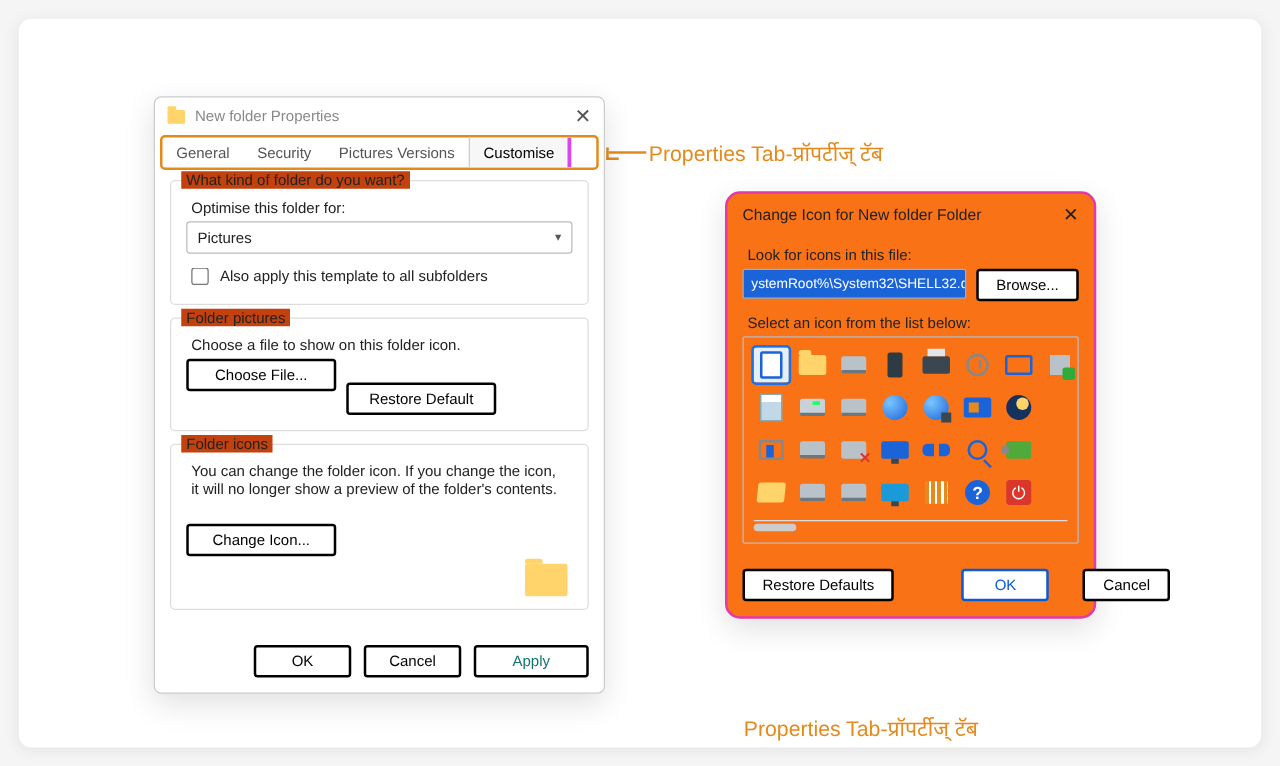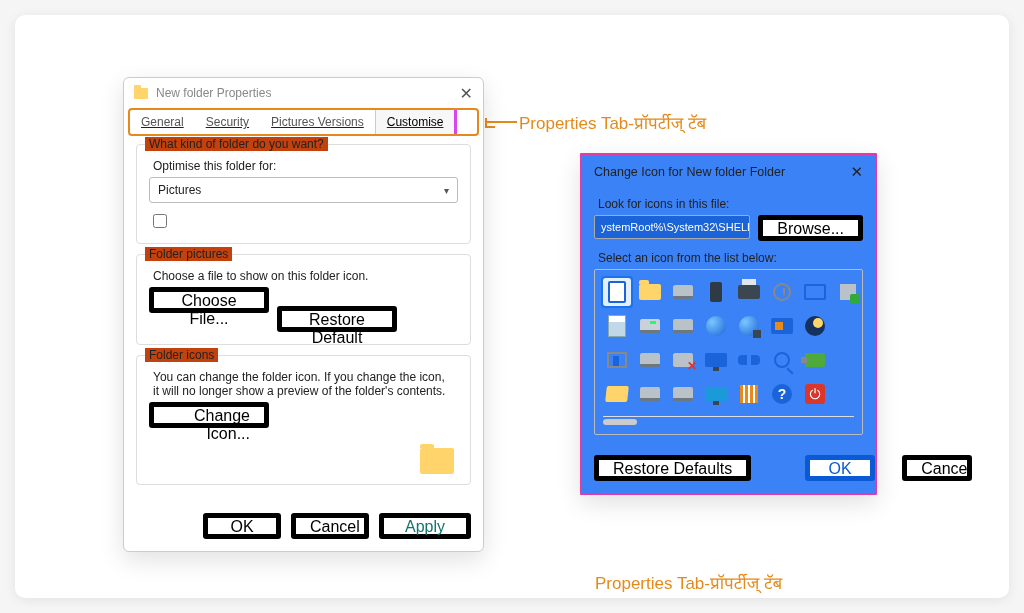--- a/index.html
+++ b/index.html
@@ -6,44 +6,44 @@
   body { margin: 0; background: #f5f5f5; width: 1024px; height: 613px; position: relative; }
   .canvas { position: absolute; left: 15px; top: 15px; width: 994px; height: 583px; background: #fff; border-radius: 10px; box-shadow: 0 2px 12px rgba(0,0,0,.08); }
 
   
   .dlg-props { position: absolute; left: 108px; top: 62px; width: 361px; background: #fff; border: 1px solid #ccc; border-radius: 6px; box-shadow: 0 8px 24px rgba(0,0,0,.12); font-size: 12px; color: #222; }
   .titlebar { display:flex; align-items:center; height: 30px; padding: 0 10px; color:#888; }
   .titlebar .ico { width:14px; height:11px; background:#ffd56b; border-radius:1px; margin-right:8px; position:relative; }
   .titlebar .ico::before { content:""; position:absolute; top:-3px; left:0; width:7px; height:3px; background:#ffd56b; border-radius:1px 1px 0 0; }
   .titlebar .x { margin-left:auto; font-size:16px; color:#555; cursor:pointer; }
 
-  .tabstrip { display:flex; border:2px solid #e48a1c; border-radius:4px; margin:0 4px 6px 4px; height:28px; align-items:stretch; overflow:hidden;text-decoration:underline; }
+  .tabstrip { display:flex; border:2px solid #e48a1c; border-radius:4px; margin:0 4px 6px 4px; height:28px; align-items:stretch; overflow:hidden; }
   .tab { padding:0 11px; display:flex; align-items:center; color:#555; cursor:pointer; font-size:12px; }
   .tab.active { background:#f7f7f7; color:#000; border-left:1px solid #ccc; border-right:3px solid #d946ef; }
 
   .body { padding: 2px 12px 10px 12px; }
   .grp { border:1px solid #ddd; border-radius:4px; padding:10px 12px 12px 12px; margin-bottom:10px; position:relative; }
   .grp > legend, .grp-title { position:absolute; top:-8px; left:8px; background:#c2410c; padding:0 4px; font-size:12px; color:#222; }
   .lbl { display:block; margin:4px 4px; }
   .select { width:100%; height:26px; border:1px solid #bbb; border-radius:3px; padding:0 8px; background:#fff; display:flex; align-items:center; justify-content:space-between; cursor:pointer; }
   .select .chev { font-size:10px; color:#555; }
   .chk { display:flex; align-items:center; gap:6px; margin-top:8px; }
   .chk input { width:14px; height:14px; }
-  .btn { height:26px; padding:0 14px; border:5px solid #000000; border-radius:3px; background:#fff; cursor:pointer; font-size:16px; }
+  .btn { height:26px; padding:0 14px; border:2px solid #000000; border-radius:3px; background:#fff; cursor:pointer; font-size:12px; }
   .btn-row { display:flex; gap:10px; justify-content:flex-end; padding:8px 12px 12px; }
   .folder-prev { width:34px; height:26px; background:#ffd56b; border-radius:2px; position:absolute; right:16px; bottom:10px; }
   .folder-prev::before{content:"";position:absolute;top:-4px;left:0;width:14px;height:4px;background:#ffd56b;border-radius:2px 2px 0 0;}
 
   
   .anno { position:absolute; color:#e48a1c; font-size:17px; }
   .anno-line { position:absolute; height:2px; background:#e48a1c; }
   .anno-line::before { content:""; position:absolute; left:-2px; top:-3px; width:8px; height:8px; border-left:2px solid #e48a1c; border-bottom:2px solid #e48a1c; }
 
   
-  .dlg-icon { position:absolute; left:565px; top:138px; width:297px; background:#3b82f6; border:2px solid #e23aa8; border-radius:1px; box-shadow:0 8px 24px rgba(0,0,0,.12); font-size:12px; color:#222; }
+  .dlg-icon { position:absolute; left:565px; top:138px; width:297px; background:#f97316; border:2px solid #e23aa8; border-radius:12px; box-shadow:0 8px 24px rgba(0,0,0,.12); font-size:12px; color:#222; }
   .dlg-icon .hdr { display:flex; align-items:center; height:34px; padding:0 12px; font-size:12.5px; }
   .dlg-icon .hdr .x { margin-left:auto; font-size:15px; cursor:pointer; }
   .dlg-icon .bd { padding:4px 12px 12px 12px; }
   .path-row { display:flex; gap:8px; margin:4px 0 10px 0; }
   .path { flex:1; height:24px; border:1px solid #aaa; border-radius:2px; background:#1a63d9; color:#fff; padding:0 6px; display:flex; align-items:center; font-size:11px; overflow:hidden; white-space:nowrap; }
   .iconlist { border:1px solid #bbb; border-radius:2px; padding:8px; }
   .grid { display:grid; grid-template-columns:repeat(8, 28px); grid-auto-rows:28px; gap:6px 5px; }
   .ic { width:28px; height:28px; display:flex; align-items:center; justify-content:center; font-size:20px; border-radius:2px; }
   .ic.sel { outline:2px solid #1a73e8; background:#e4effc; }
   .scroll-stub { height:10px; margin-top:8px; border-top:1px solid #ddd; position:relative; }
@@ -119,36 +119,37 @@
     <div class="body">
       <div class="grp">
         <span class="grp-title">What kind of folder do you want?</span>
         <span class="lbl">Optimise this folder for:</span>
         <div class="select">
           <span>Pictures</span>
           <span class="chev">▾</span>
         </div>
         <label class="chk">
           <input type="checkbox" style="">
+          <span>Also apply this template to all subfolders</span>
         </label>
       </div>
 
       <div class="grp">
         <span class="grp-title">Folder pictures</span>
         <span class="lbl">Choose a file to show on this folder icon.</span>
         <div style="display:flex; flex-direction:row; gap:8px; margin-top:4px;">
           <button class="btn" style="width:120px;">Choose File...</button>
           <button class="btn" style="width:120px;margin-top:19px;">Restore Default</button>
         </div>
       </div>
 
       <div class="grp" style="padding-bottom:42px;">
         <span class="grp-title">Folder icons</span>
         <span class="lbl">You can change the folder icon. If you change the icon, it will no longer show a preview of the folder's contents.</span>
-        <button class="btn" style="width:120px; margin-top:0;text-align:right;">Change Icon...</button>
+        <button class="btn" style="width:120px; margin-top:17px;">Change Icon...</button>
         <div class="folder-prev"></div>
       </div>
     </div>
 
     <div class="btn-row">
       <button class="btn" style="width:78px;">OK</button>
       <button class="btn" style="width:78px;">Cancel</button>
       <button class="btn" style="width:92px; color:#0f766e;">Apply</button>
     </div>
   </div>

